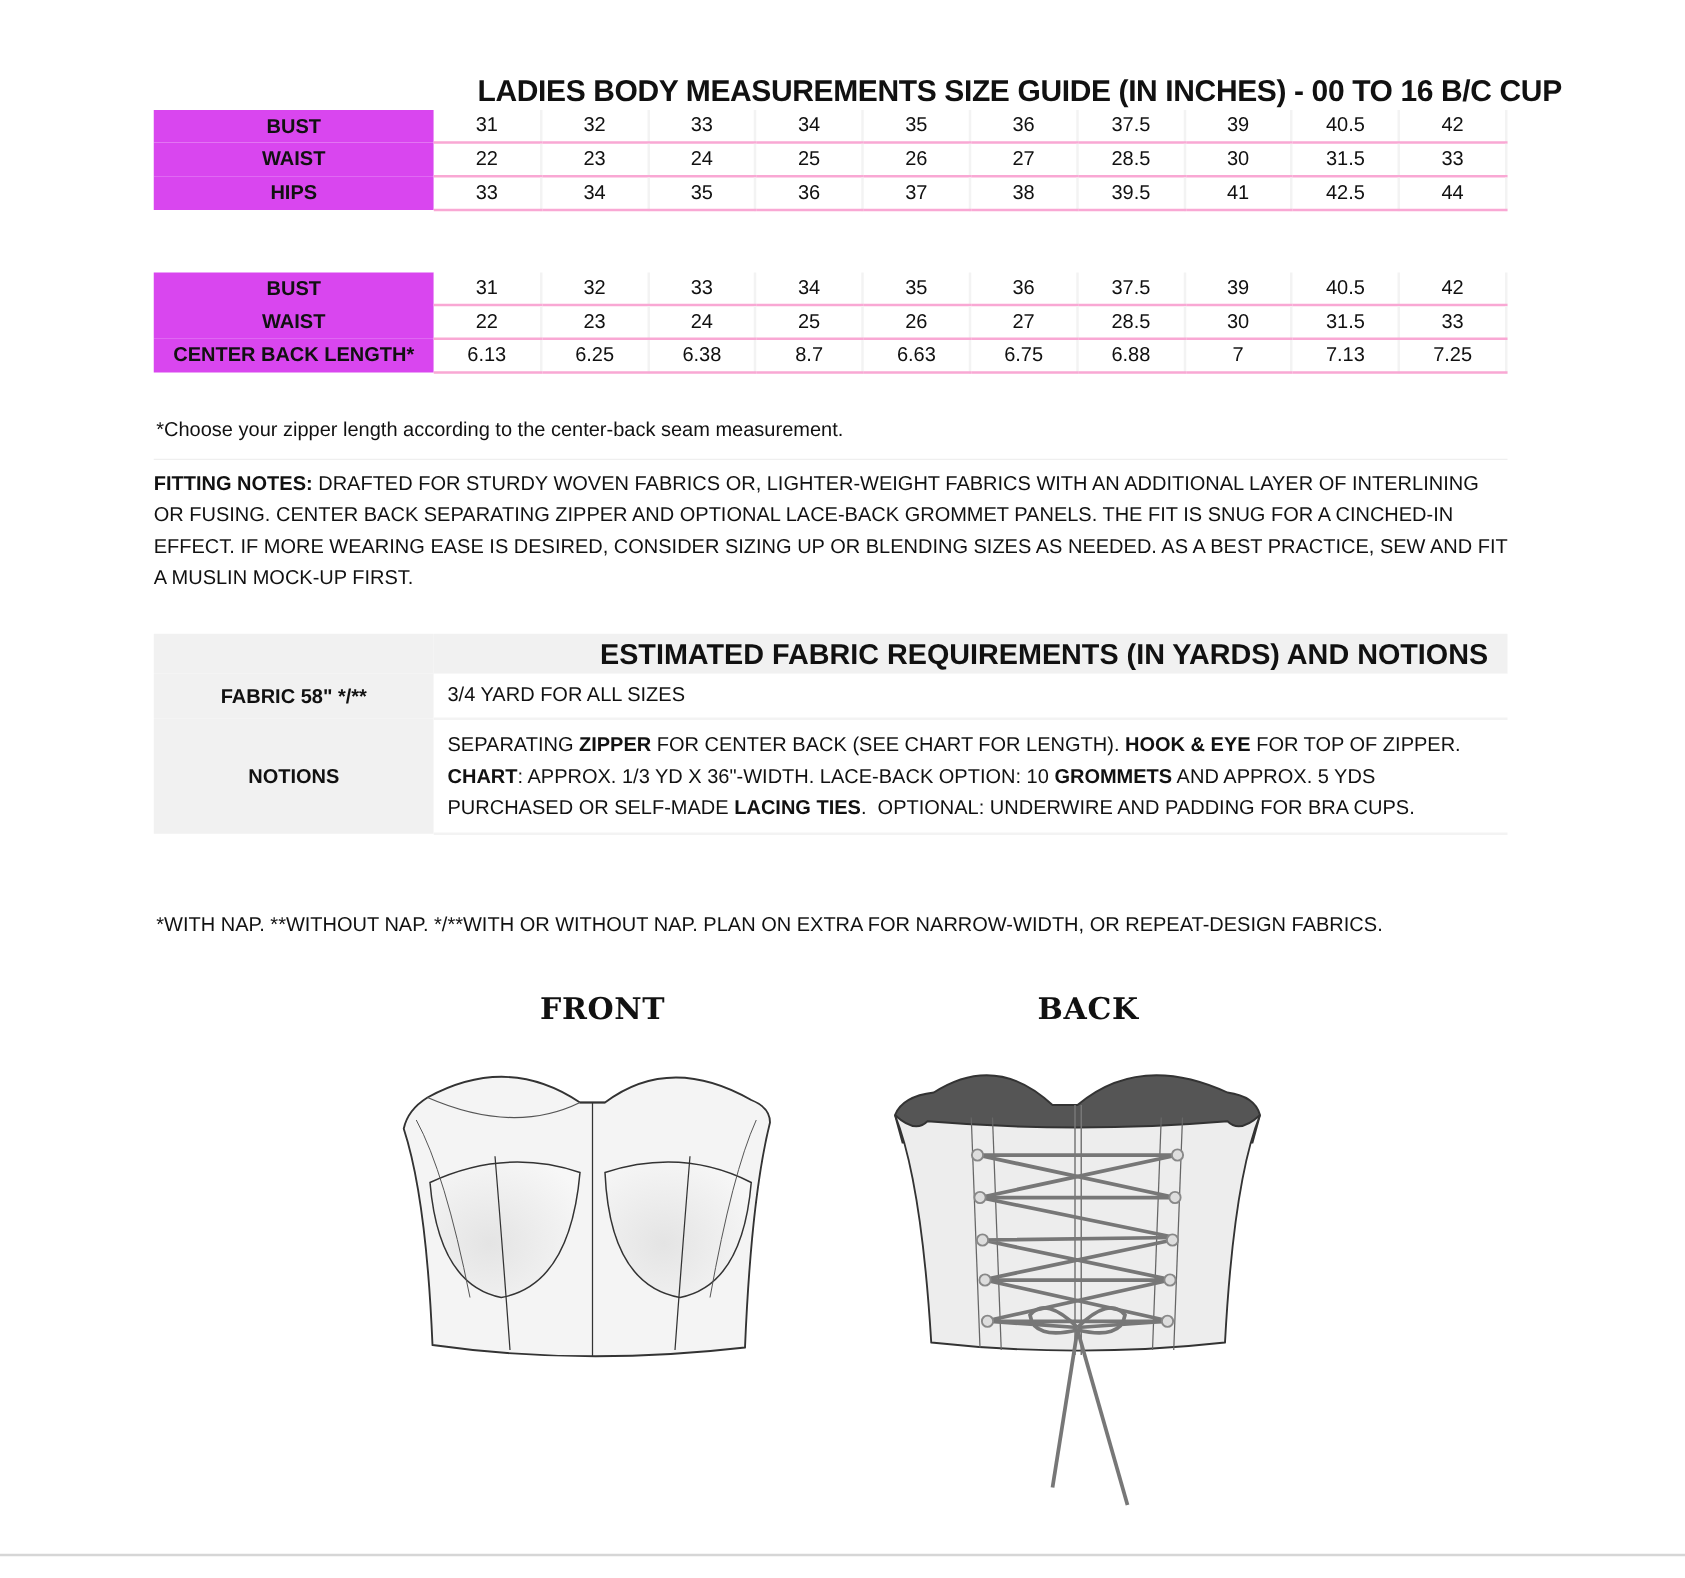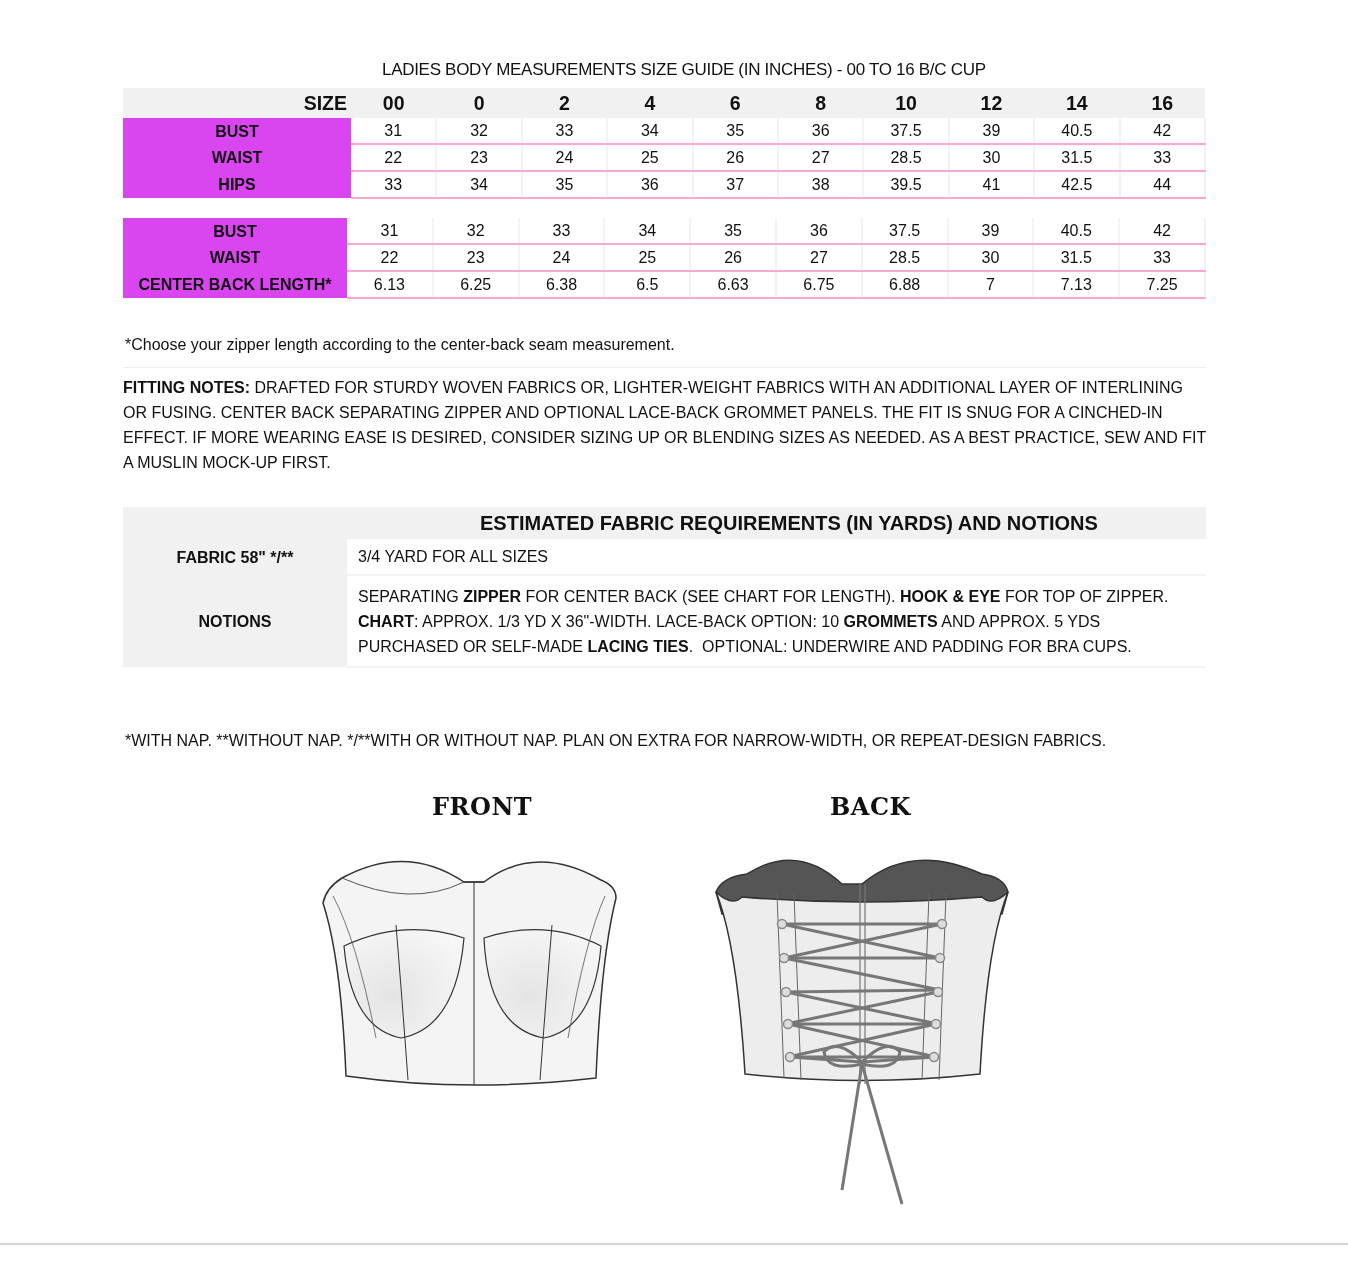--- a/index.html
+++ b/index.html
@@ -1,65 +1,52 @@
 <!DOCTYPE html>
 <html><head>
 <meta charset="utf-8">
 <style>
   html, body { margin:0; padding:0; background:#ffffff; }
   body { width:1348px; height:1262px; position:relative; overflow:hidden;
          font-family:"Liberation Sans", "DejaVu Sans", sans-serif; color:#111; }
   .wrap { position:absolute; left:123px; top:0; width:1083px; }
 
-  .title { position:absolute; font-weight:normal; font-size:17px; letter-spacing:-0.3px; white-space:nowrap; }
+  .title { position:absolute; font-weight:bold; font-size:24px; letter-spacing:-0.3px; white-space:nowrap; }
 
   table.grid { border-collapse:collapse; table-layout:fixed; position:absolute; left:0; width:1083px; }
   table.grid td { padding:0; text-align:center; font-size:16px; height:25px; line-height:25px; }
   table.grid td.lbl { width:224px; background:#d946ef; font-weight:bold; font-size:16px; }
   table.grid td.val { background:#ffffff; border-right:2px solid #f3f3f3; border-bottom:2px solid #f9a8d4; }
   table.grid tr.hdr td { background:#f1f1f1; font-weight:bold; font-size:19.5px; height:30px; line-height:30px; }
   table.grid tr.hdr td.sizelbl { text-align:right; padding-right:4px; }
 
   .note { position:absolute; font-size:16px; white-space:nowrap; }
   .rule { position:absolute; height:1px; background:#efefef; }
 
   .fitting { position:absolute; left:0; top:375px; width:1083px; font-size:16px; line-height:25px; }
   .fitting b { font-weight:bold; }
 
   table.fab { border-collapse:collapse; table-layout:fixed; position:absolute; left:0; top:507px; width:1083px; }
   table.fab td { padding:0; font-size:16px; }
   table.fab td.lbl { width:224px; background:#f1f1f1; font-weight:bold; text-align:center; line-height:25px; }
   table.fab td.val { background:#ffffff; padding-left:11px; border-bottom:2px solid #f3f3f3; line-height:25px; }
-  table.fab tr.fhdr td { background:#f1f1f1; height:32px; font-weight:bold; font-size:20px; text-align:center; }
+  table.fab tr.fhdr td { background:#f1f1f1; height:32px; font-weight:bold; font-size:23px; text-align:center; }
 
   .view-label { position:absolute; font-family:"DejaVu Serif", "Liberation Serif", serif; font-weight:bold; font-size:24px; letter-spacing:0.5px; }
   svg.garment { position:absolute; }
   .bottom-rule { position:absolute; left:0; top:1243px; width:1348px; height:2px; background:#d6d6d6; }
 </style>
 </head>
 <body>
 
 <div class="wrap">
 
   <div class="title" style="left:259px; top:60px;">LADIES BODY MEASUREMENTS SIZE GUIDE (IN INCHES) - 00 TO 16   B/C CUP</div>
   <table class="grid" style="top:88px;">
     <tbody>
-        <tr class="hdr">
-      <td class="lbl sizelbl">SIZE</td>
-      <td>00</td>
-      <td>0</td>
-      <td>2</td>
-      <td>4</td>
-      <td>6</td>
-      <td>8</td>
-      <td>10</td>
-      <td>12</td>
-      <td>14</td>
-      <td>16</td>
-    </tr>
     <tr>
       <td class="lbl">BUST</td>
       <td class="val">31</td>
       <td class="val">32</td>
       <td class="val">33</td>
       <td class="val">34</td>
       <td class="val">35</td>
       <td class="val">36</td>
       <td class="val">37.5</td>
       <td class="val">39</td>
@@ -121,21 +108,21 @@
       <td class="val">28.5</td>
       <td class="val">30</td>
       <td class="val">31.5</td>
       <td class="val">33</td>
     </tr>
     <tr>
       <td class="lbl" style="white-space:nowrap;">CENTER BACK LENGTH*</td>
       <td class="val">6.13</td>
       <td class="val">6.25</td>
       <td class="val">6.38</td>
-      <td class="val">6.5</td>
+      <td class="val">8.7</td>
       <td class="val">6.63</td>
       <td class="val">6.75</td>
       <td class="val">6.88</td>
       <td class="val">7</td>
       <td class="val">7.13</td>
       <td class="val">7.25</td>
     </tr>
   </tbody>
     </table>
 

